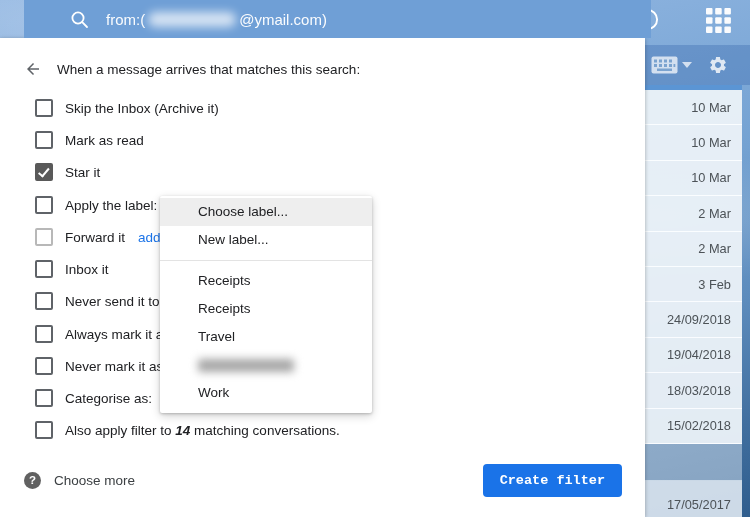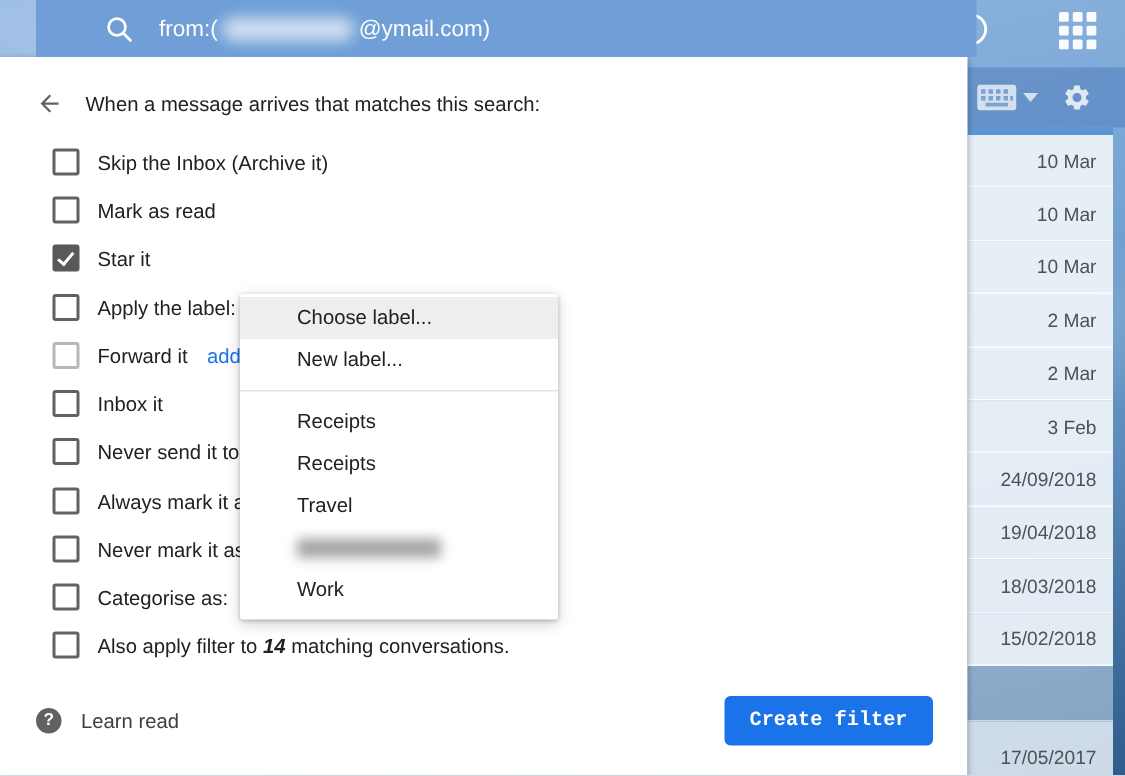--- a/index.html
+++ b/index.html
@@ -236,21 +236,21 @@
       <span class="opt-label">Categorise as:</span>
       <span class="select-val">Choose category...</span>
     </div>
     <div class="opt-row" style="top:376px">
       <span class="cb"></span>
       <span class="opt-label"><span>Also apply filter to </span><span class="count-b">14</span><span> matching conversations.</span></span>
     </div>
 
     <div class="panel-footer">
       <span class="q-icon">?</span>
-      <span class="learn-more-label">Learn read</span>
+      <span class="learn-more-label">Choose more</span>
     </div>
     <button class="create-btn">Create filter</button>
   </div>
 
   <div class="label-menu">
     <div class="menu-item hl">Choose label...</div>
     <div class="menu-item">New label...</div>
     <div class="menu-divider"></div>
     <div class="menu-item">Receipts</div>
     <div class="menu-item">Receipts</div>

